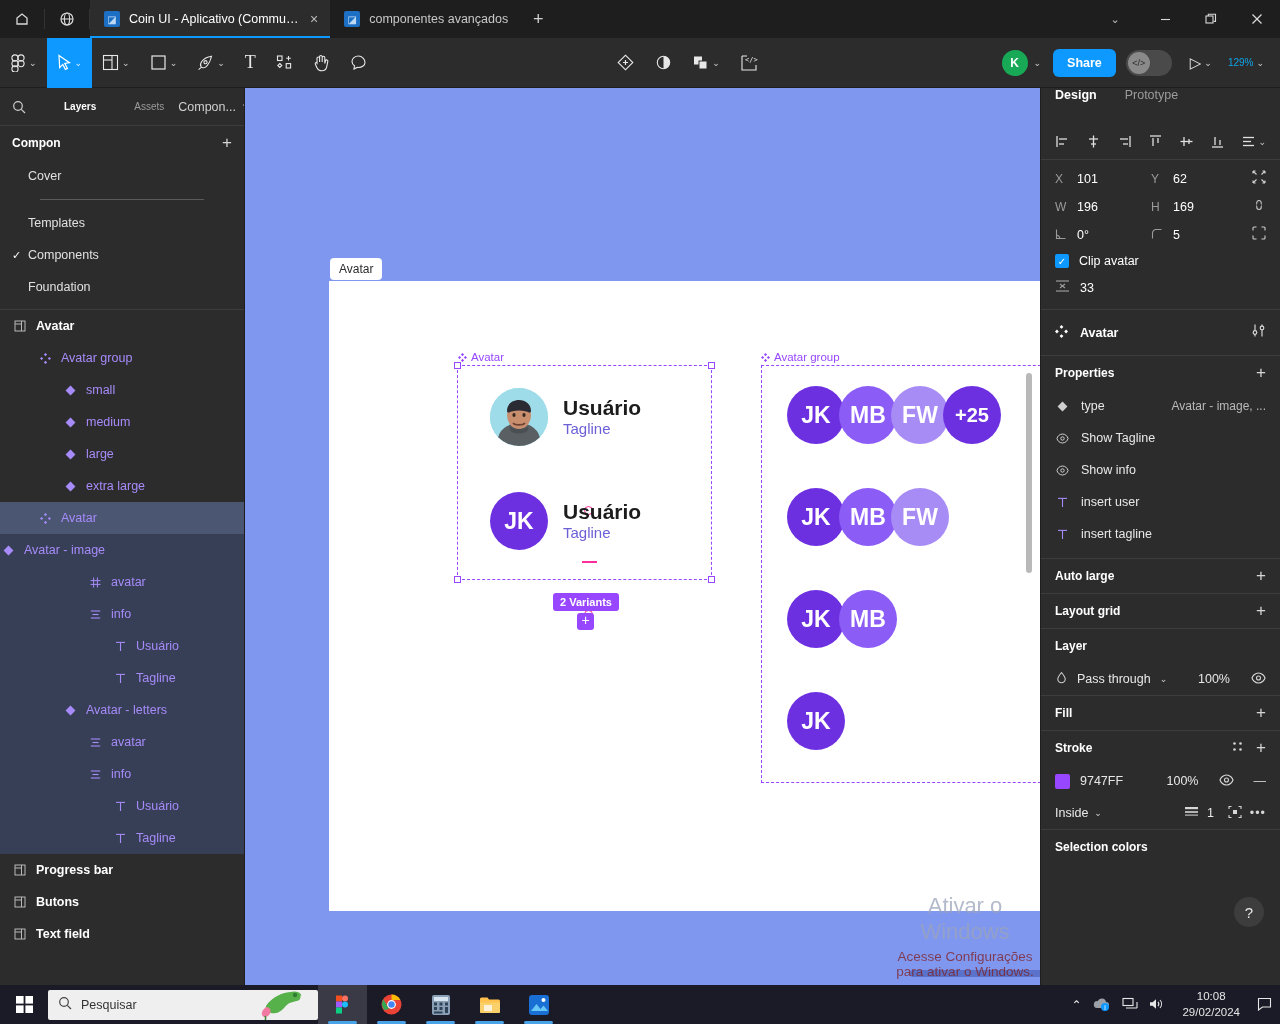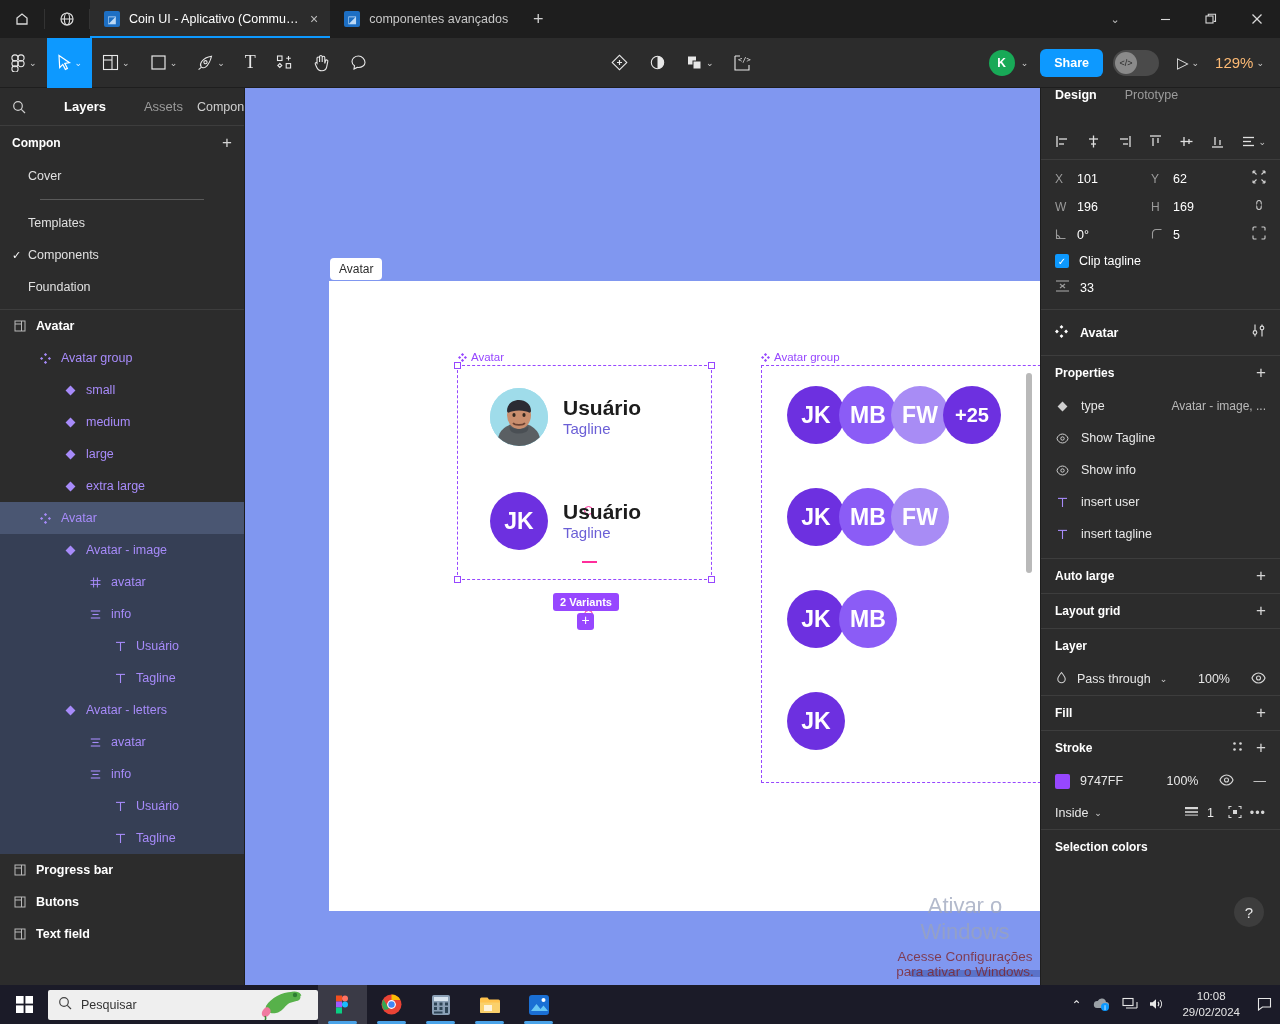--- a/index.html
+++ b/index.html
@@ -73,33 +73,33 @@
   }
   .code-toggle {
     width: 46px; height: 26px; border-radius: 13px; background: #4a4a4a;
     display: flex; align-items: center; padding: 2px; margin: 0 6px;
   }
   .code-knob {
     width: 22px; height: 22px; border-radius: 50%; background: #8a8a8a;
     display: flex; align-items: center; justify-content: center;
     font-size: 9px; color: #2c2c2c;
   }
-  .zoom-lbl { font-size: 15px; color: #fdba74; padding-left: 6px; }
+  .zoom-lbl { font-size: 10px; color: #0ea5e9; padding-left: 6px; }
 
   
   .left-panel {
     position: absolute; top: 88px; left: 0; width: 245px; height: 897px;
     background: #2c2c2c; border-right: 1px solid #1e1e1e;
     display: flex; flex-direction: column; overflow: hidden;
   }
   .lp-tabs {
     height: 38px; display: flex; align-items: center; gap: 14px; padding: 0 12px;
     border-bottom: 1px solid #3d3d3d; flex: none;
   }
-  .lp-tab { font-size: 13px; color: #9b9b9b; padding-left: 24px; }
+  .lp-tab { font-size: 10px; color: #9b9b9b; padding-left: 24px; }
   .lp-tab.active { color: #ffffff; font-weight: bold; }
   .lp-comp { margin-left: auto; display: flex; align-items: center; gap: 5px;
     font-size: 12.5px; color: #cfcfcf; }
   .pages-head {
     display: flex; align-items: center; height: 34px; padding: 0 12px;
     font-size: 12px; font-weight: bold; color: #fff; flex: none;
   }
   .pages-head .plus { margin-left: auto; font-size: 17px; color: #d6d6d6; font-weight: normal; }
   .page-row {
     height: 32px; display: flex; align-items: center; padding: 0 12px;
@@ -553,21 +553,21 @@
           <span>extra large</span>
         </div>
         <div class="layer-row comp-purple sel" style="padding-left: 37px;">
           <span class="l-ico">
             <svg width="11" height="11" viewBox="0 0 11 11">
               <path d="M5.5 0l1.6 1.6L5.5 3.2 3.9 1.6zM0 5.5l1.6-1.6 1.6 1.6L1.6 7.1zM11 5.5L9.4 7.1 7.8 5.5 9.4 3.9zM5.5 11L3.9 9.4l1.6-1.6 1.6 1.6z" fill="#a78bfa"></path>
             </svg>
           </span>
           <span>Avatar</span>
         </div>
-        <div class="layer-row comp-purple child-sel" style="padding-left: 62px;">
+        <div class="layer-row comp-purple child-sel" style="">
           <span class="l-ico">
             <svg width="11" height="11" viewBox="0 0 11 11">
               <rect x="5.5" y="0.6" width="7" height="7" transform="rotate(45 5.5 0.6)" fill="#a78bfa"></rect>
             </svg>
           </span>
           <span>Avatar - image</span>
         </div>
         <div class="layer-row comp-purple child-sel" style="padding-left: 87px;">
           <span class="l-ico">
             <svg width="11" height="11" viewBox="0 0 11 11" fill="none">
@@ -905,21 +905,21 @@
           <span class="xy-val">5</span>
         </span>
         <span class="xy-act">
           <svg width="14" height="14" viewBox="0 0 14 14" fill="none">
               <path d="M1 4.5V2a1 1 0 011-1h2.5M13 4.5V2a1 1 0 00-1-1H9.5M1 9.5V12a1 1 0 001 1h2.5M13 9.5V12a1 1 0 01-1 1H9.5" stroke="#cfcfcf" stroke-width="1.1"></path>
             </svg>
         </span>
       </div>
       <div class="chk-row">
         <span class="checkbox">✓</span>
-        <span class="chk-lbl">Clip tagline</span>
+        <span class="chk-lbl">Clip avatar</span>
       </div>
       <div class="gap-row">
         <span>
           <svg width="15" height="14" viewBox="0 0 15 14" fill="none">
               <line x1="1" y1="2" x2="14" y2="2" stroke="#9b9b9b" stroke-width="1.2"></line>
               <line x1="1" y1="12" x2="14" y2="12" stroke="#9b9b9b" stroke-width="1.2"></line>
               <path d="M5 5l2.5 2L10 5" stroke="#9b9b9b" stroke-width="1.2"></path>
               <path d="M5 9l2.5-2L10 9" stroke="#9b9b9b" stroke-width="1.2"></path>
             </svg>
         </span>

